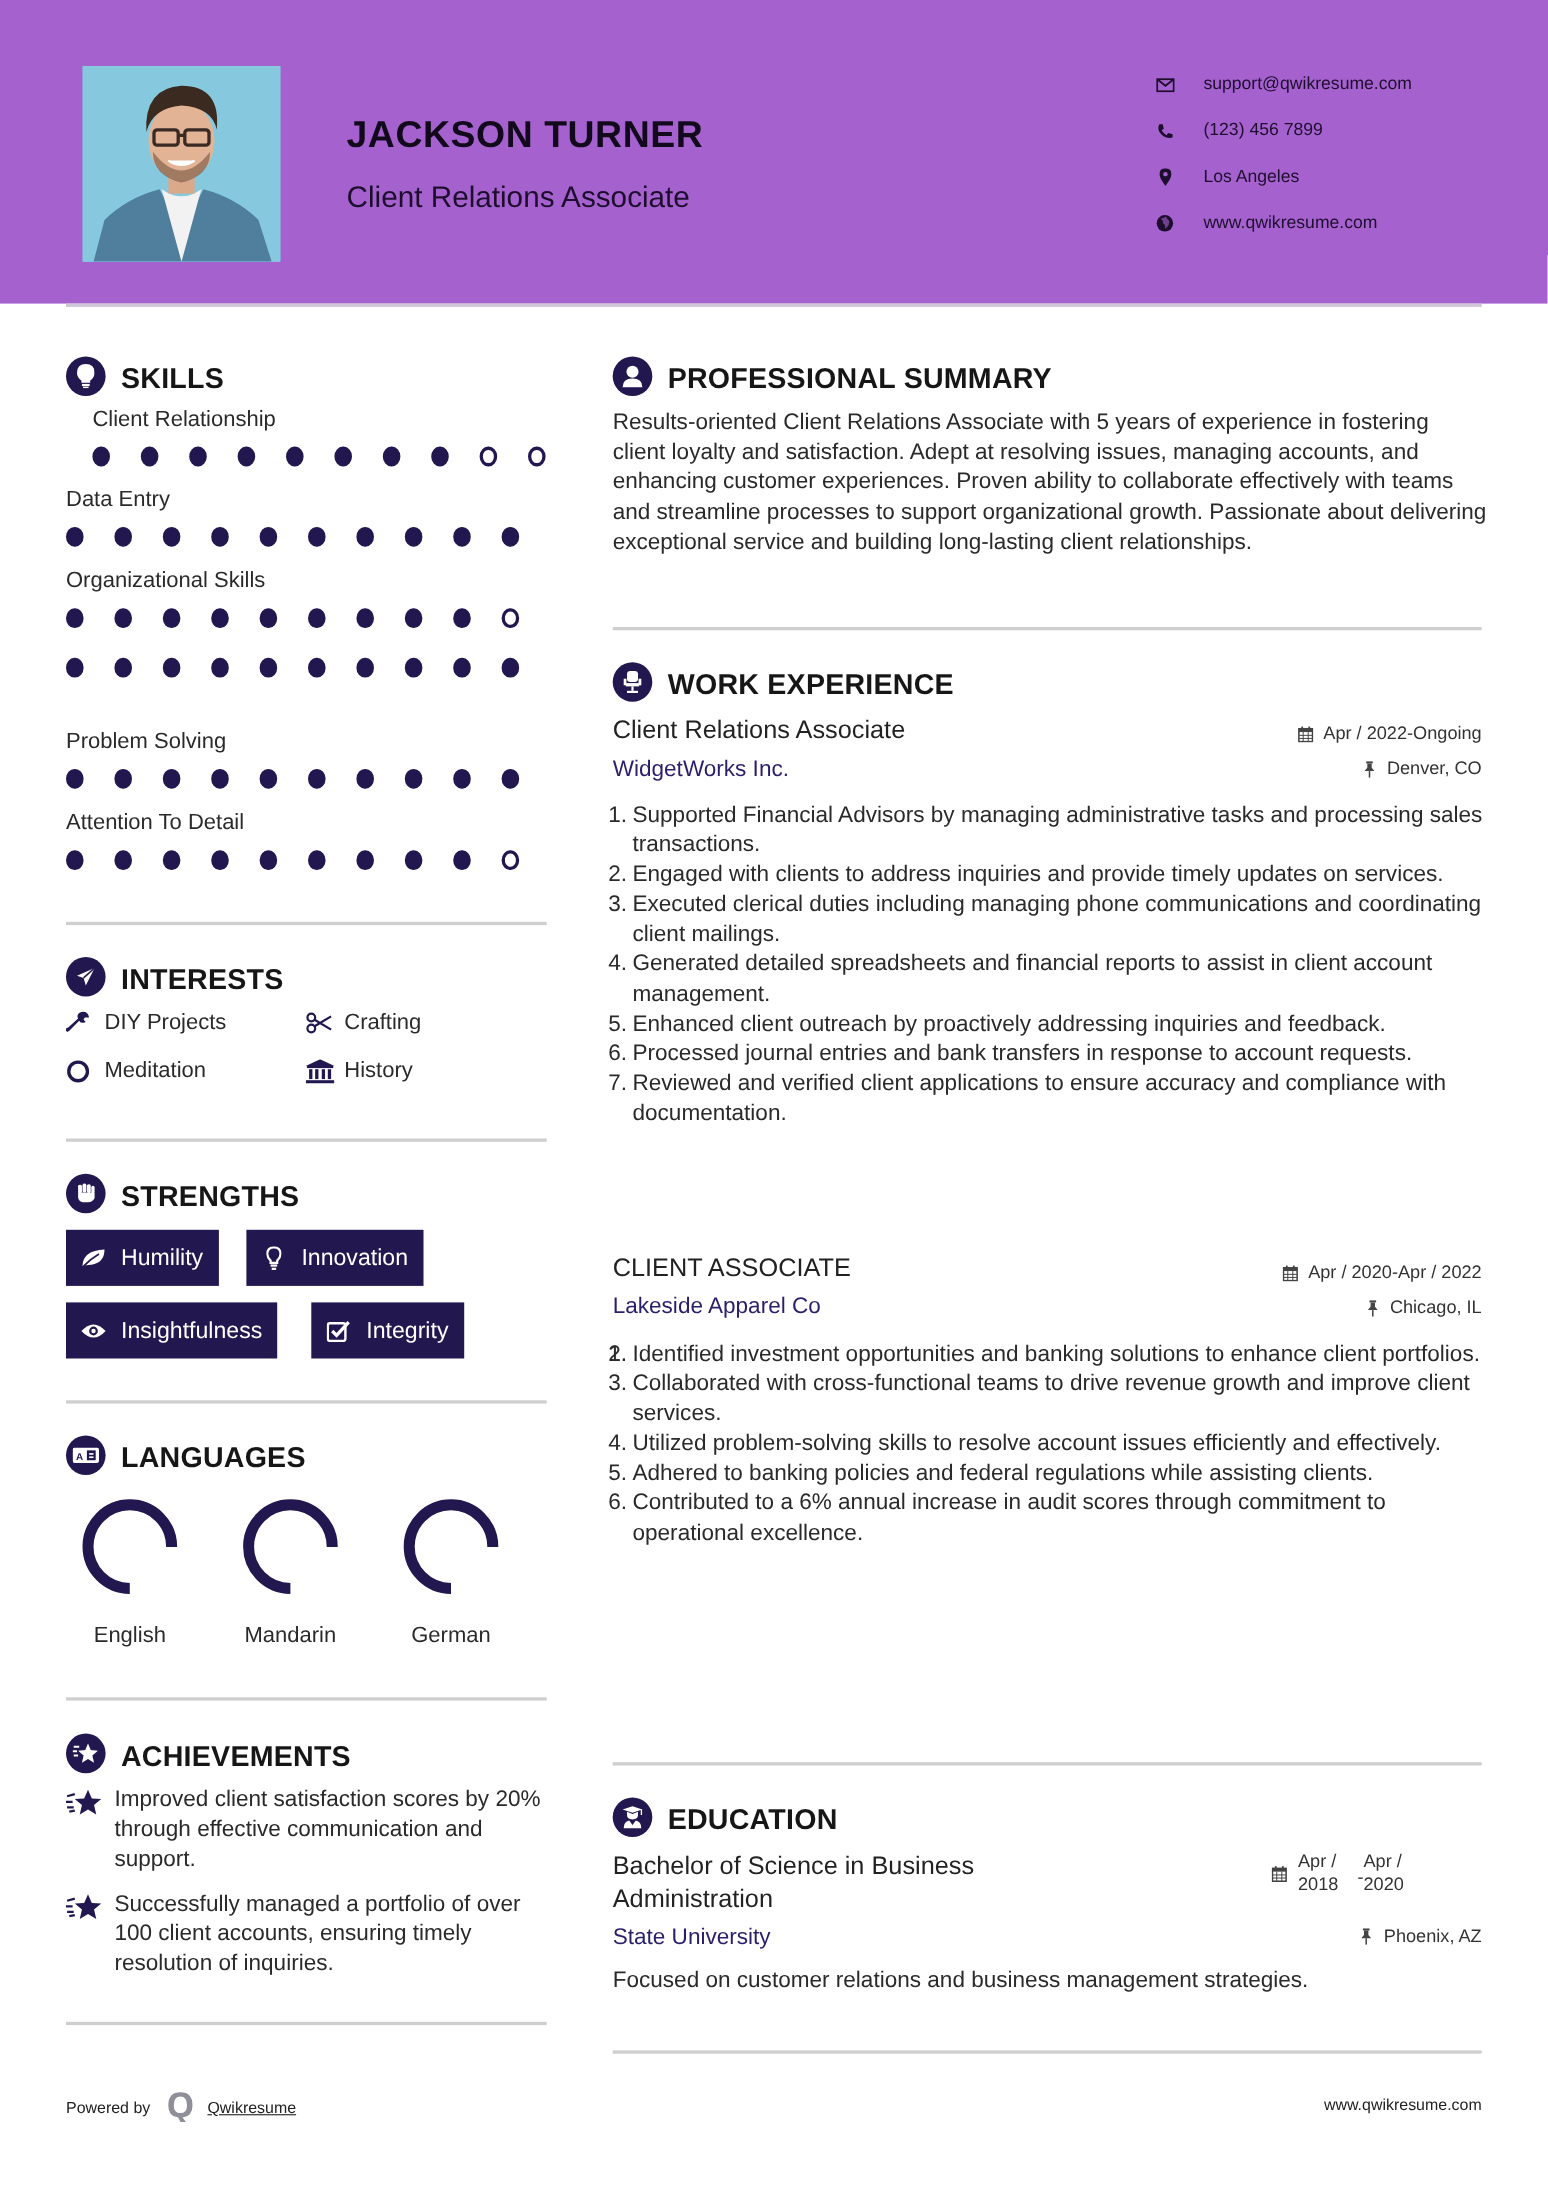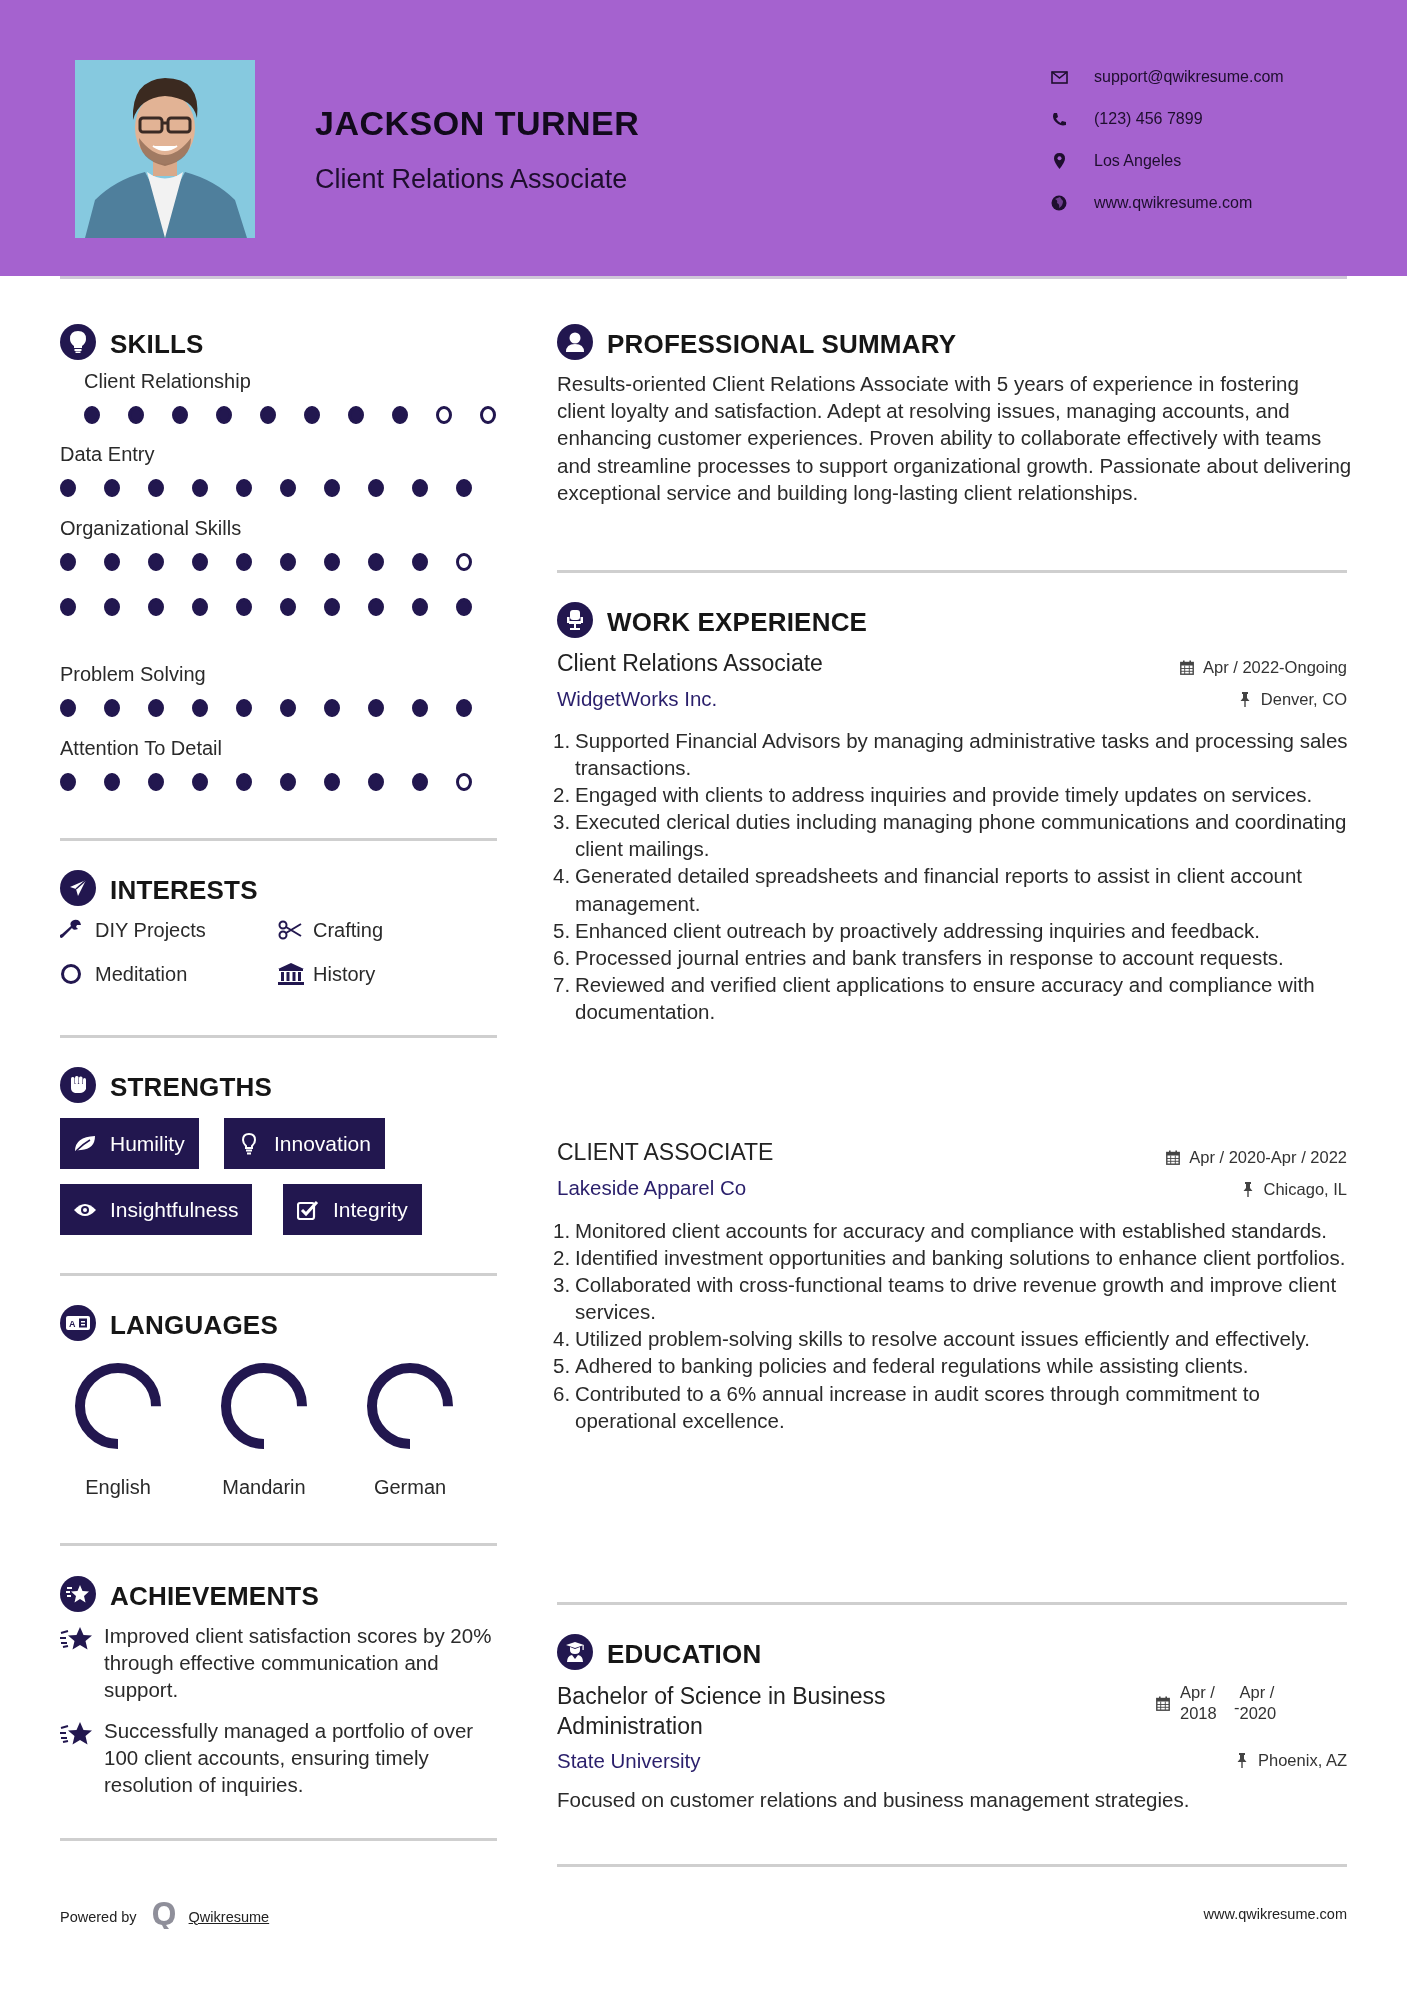--- a/index.html
+++ b/index.html
@@ -21,21 +21,21 @@
   .sec-icon { width: 36px; height: 36px; border-radius: 50%; background: #22174f; display: flex; align-items: center; justify-content: center; color: #fff; margin-right: 14px; }
   .sec-title { font-size: 26px; font-weight: 700; color: #161616; letter-spacing: 0.2px; }
   .divider { position: absolute; height: 3px; background: #cfcfcf; }
 
   .skill { position: absolute; left: 60px; width: 440px; }
   .skill-name { font-size: 20px; color: #2a2a2a; height: 28px; }
   .dots { display: flex; margin-top: 8px; }
   .dot { width: 18px; height: 18px; border-radius: 50%; margin-right: 28.5px; background: #22174f; border: 3px solid #22174f; }
   .dot.off { background: #fff; }
 
-  .interest { position: absolute; display: flex; align-items: center; font-size: 20px; color: #2a2a2a; }
+  .interest { position: absolute; display: flex; align-items: flex-start; font-size: 20px; color: #2a2a2a; }
   .interest .ic { width: 26px; height: 24px; color: #22174f; display: flex; align-items: center; justify-content: flex-start; margin-right: 9px; }
 
   .tag { position: absolute; height: 51px; background: #22174f; color: #fff; display: flex; align-items: center; padding: 0 14px 0 12px; font-size: 21px; }
   .tag .ic { width: 26px; height: 22px; display: flex; align-items: center; justify-content: center; margin-right: 12px; }
 
   .lang { position: absolute; width: 120px; text-align: center; }
   .lang svg { display: block; margin: 0 auto; }
   .lang-name { font-size: 20px; color: #2a2a2a; margin-top: 24px; }
 
   .ach { position: absolute; left: 60px; width: 440px; display: flex; }
@@ -478,21 +478,21 @@
   <span class="ic">
     <svg width="10" height="15" viewBox="0 0 10 15">
         <rect x="2" y="0" width="6" height="2" fill="#444"></rect>
         <path d="M3 2 L7 2 L7 6 L9.5 9 L0.5 9 L3 6 Z" fill="#444"></path>
         <rect x="4.3" y="9" width="1.4" height="6" fill="#444"></rect>
       </svg>
   </span>
   <span>Chicago, IL</span>
 </div>
 <ol class="bullets" id="job1-bullets" style="top:1217px;">
-    <li><span class="num">1.</span><span>Monitored client accounts for accuracy and compliance with established standards.</span></li>
+    <li><span class="num">1.</span></li>
     <li><span class="num">2.</span><span>Identified investment opportunities and banking solutions to enhance client portfolios.</span></li>
     <li><span class="num">3.</span><span>Collaborated with cross-functional teams to drive revenue growth and improve client services.</span></li>
     <li><span class="num">4.</span><span>Utilized problem-solving skills to resolve account issues efficiently and effectively.</span></li>
     <li><span class="num">5.</span><span>Adhered to banking policies and federal regulations while assisting clients.</span></li>
     <li><span class="num">6.</span><span>Contributed to a 6% annual increase in audit scores through commitment to operational excellence.</span></li>
   </ol>
 
 <div class="divider" style="left:557px; top:1602px; width:790px;"></div>
 
 <div class="sec-head" style="left:557px; top:1634px;">

